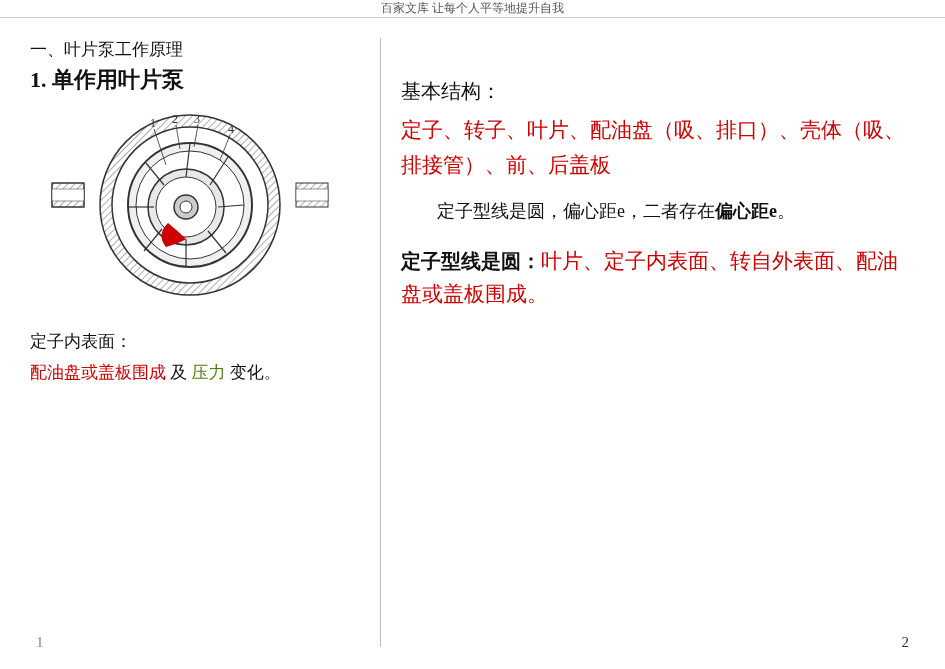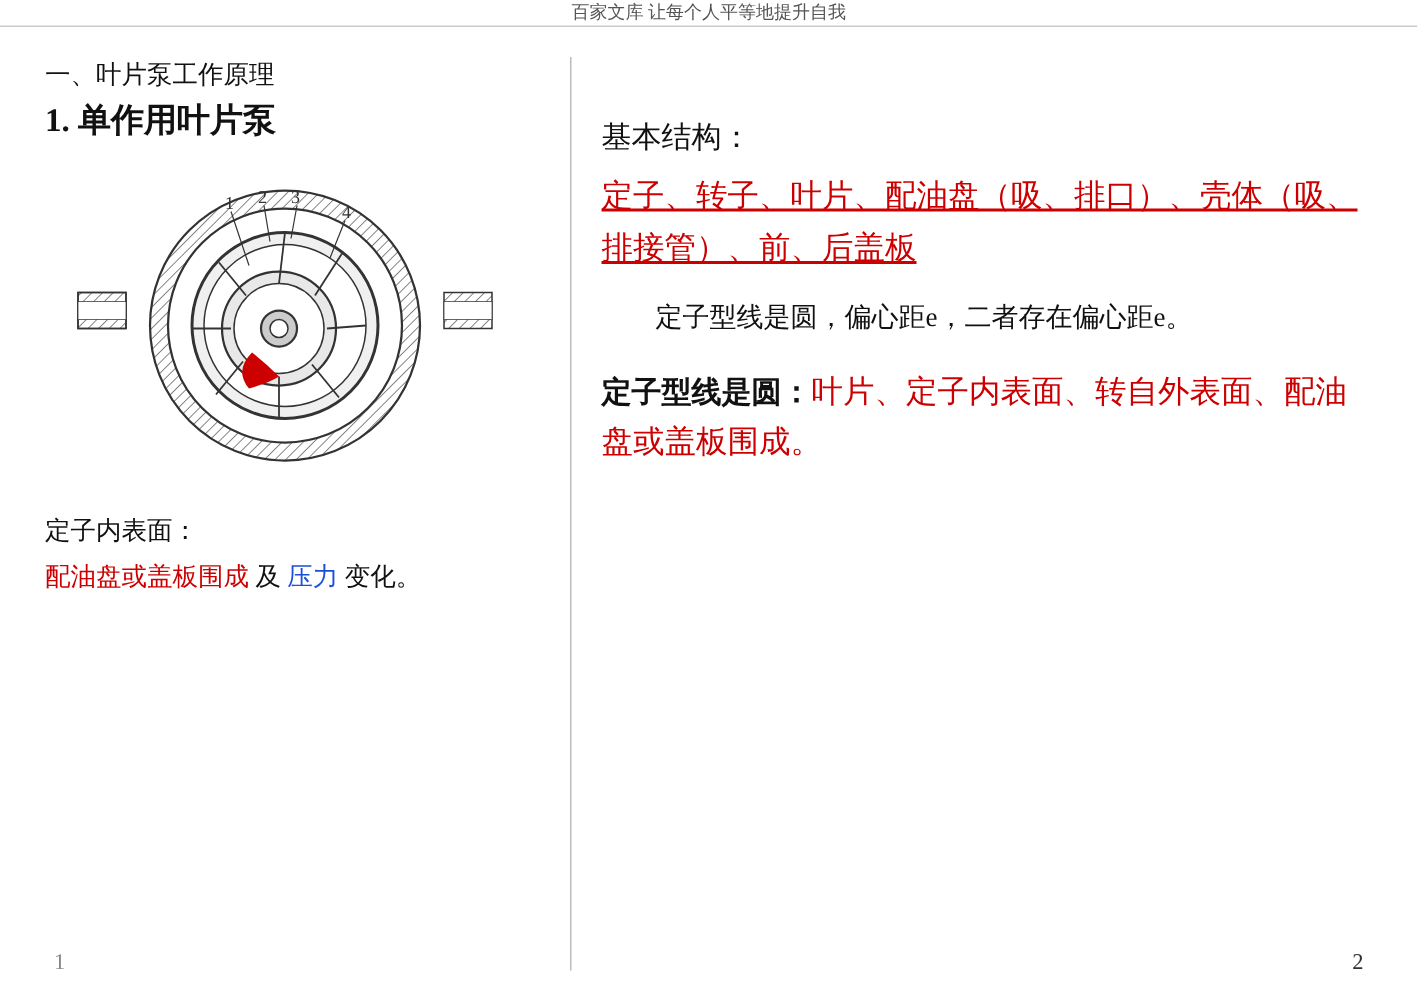--- a/index.html
+++ b/index.html
@@ -38,40 +38,38 @@
     .section-title-small {
       font-size: 17px;
       font-weight: normal;
       color: #111;
       margin-bottom: 4px;
     }
     .section-title-bold {
       font-size: 22px;
       font-weight: bold;
       color: #111;
-      margin-bottom: 12px;
     }
     .diagram-container {
       width: 280px;
       height: 220px;
       margin: 0 auto 12px auto;
       position: relative;
     }
 
     .right-section-title {
       font-size: 20px;
       color: #111;
       margin-bottom: 10px;
     }
     .basic-structure-text {
       font-size: 21px;
       color: #e00;
       line-height: 1.6;
       margin-bottom: 14px;
-      text-decoration: underline;
     }
     .page-number {
       position: absolute;
       bottom: 18px;
       right: 36px;
       font-size: 15px;
       color: #333;
     }
     .page-number-1 {
       position: absolute;
@@ -162,36 +160,36 @@
         <line x1="148" y1="30" x2="144" y2="52" stroke="#333" stroke-width="0.8"></line>
         <line x1="180" y1="40" x2="170" y2="65" stroke="#333" stroke-width="0.8"></line>
       </svg>
     </div>
 
     <div style="font-size:17px; line-height:1.8; color:#111; margin-top:4px;">
       <span>定子内表面：</span>
       <br>
       <span style="color:#cc0000;">配油盘或盖板围成</span>
       <span>及</span>
-      <span style="color:#1d4ed8;">压力</span>
+      <span style="color:#4d7c0f;">压力</span>
       <span>变化。</span>
     </div>
   </div>
 
   <div class="divider-line"></div>
 
   <div class="right-panel">
     <div style="margin-bottom: 14px;">
       <div class="right-section-title" style="font-size:20px; margin-bottom:8px;">基本结构：</div>
       <div class="basic-structure-text" style="font-size:21px; color:#cc0000; line-height:1.65;">定子、转子、叶片、配油盘（吸、排口）、壳体（吸、排接管）、前、后盖板</div>
     </div>
 
     <div style="margin-bottom: 18px;">
       <div style="font-size:18px; color:#111; line-height:1.7; text-indent: 2em;">
-        <span>定子型线是圆，偏心距e，二者存在</span><span style="font-weight:normal;">偏心距e</span><span>。</span>
+        <span>定子型线是圆，偏心距e，二者存在</span><span style="font-weight:bold;">偏心距e</span><span>。</span>
       </div>
     </div>
 
     <div>
       <span style="font-size:20px; color:#111; font-weight:bold;">定子型线是圆：</span><span style="font-size:21px; color:#cc0000; line-height:1.6;">叶片、定子内表面、转自外表面、配油盘或盖板围成。</span>
     </div>
   </div>
 
 </div>
 

